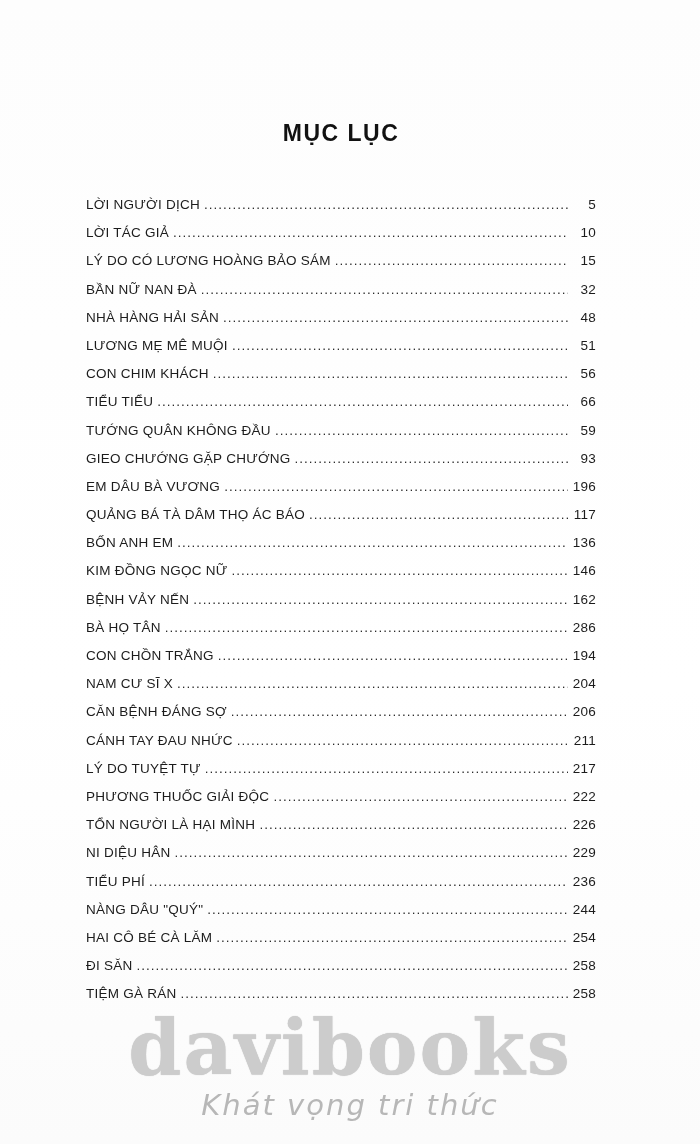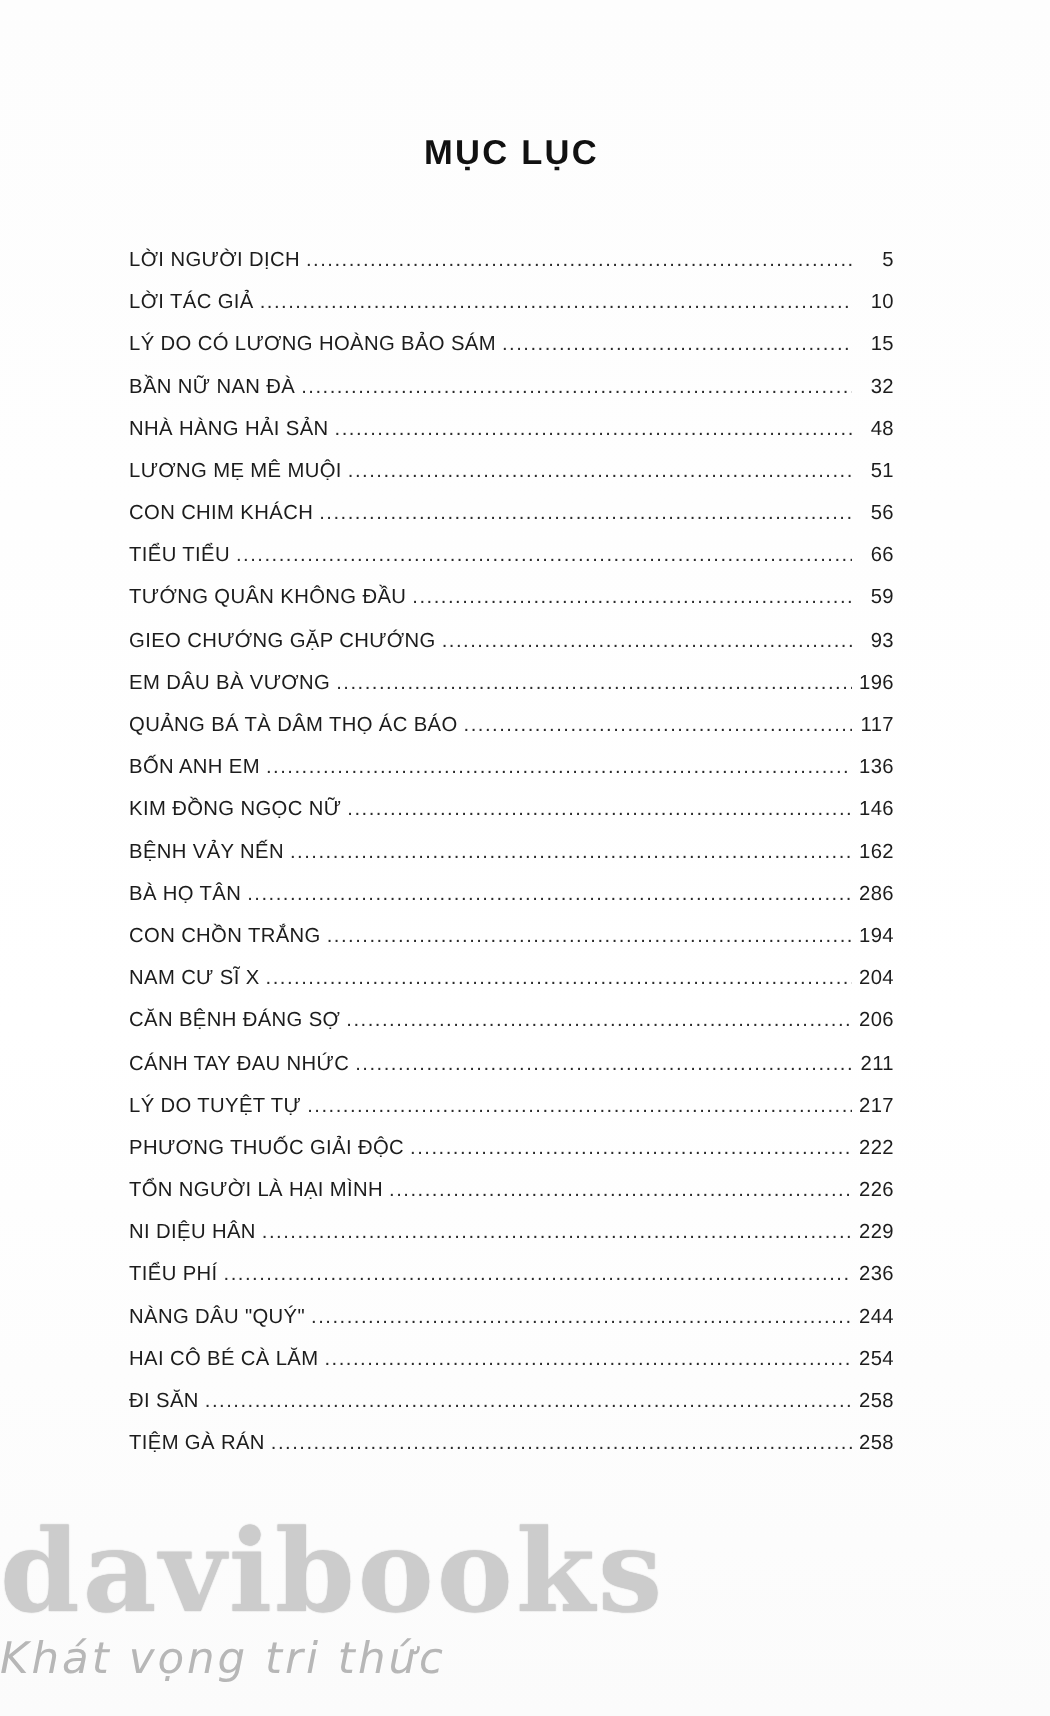--- a/index.html
+++ b/index.html
@@ -11,39 +11,39 @@
     font-family: "Liberation Sans", sans-serif;
     color: #1c1c1c;
     overflow: hidden;
   }
 
   .page {
     position: relative;
     width: 700px;
     height: 1144px;
     background: linear-gradient(180deg, #fdfdfd 0%, #ffffff 60%, #fbfbfb 100%);
-    padding: 88px 104px 0 86px;
+    padding: 120px 104px 0 86px;
   }
 
   .toc-title {
     text-align: center;
     font-size: 23px;
     font-weight: bold;
     letter-spacing: 1.5px;
     color: #111111;
     margin-bottom: 44px;
   }
 
   .toc-list {
     width: 100%;
   }
 
   .toc-row {
     display: flex;
-    align-items: flex-end;
+    align-items: flex-start;
     height: 28.2px;
     font-size: 13.5px;
     line-height: 28.2px;
     color: #1c1c1c;
   }
 
   .toc-label {
     white-space: nowrap;
     letter-spacing: 0.25px;
     flex: 0 0 auto;
@@ -63,21 +63,21 @@
     min-width: 26px;
     text-align: right;
     letter-spacing: 0.25px;
   }
 
   .watermark {
     position: absolute;
     left: 0;
     right: 0;
     bottom: 22px;
-    text-align: left;
+    text-align: center;
     pointer-events: none;
     user-select: none;
   }
 
   .watermark-logo {
     font-family: "DejaVu Serif", serif;
     font-size: 76px;
     font-weight: bold;
     line-height: 1;
     color: #cccccc;

